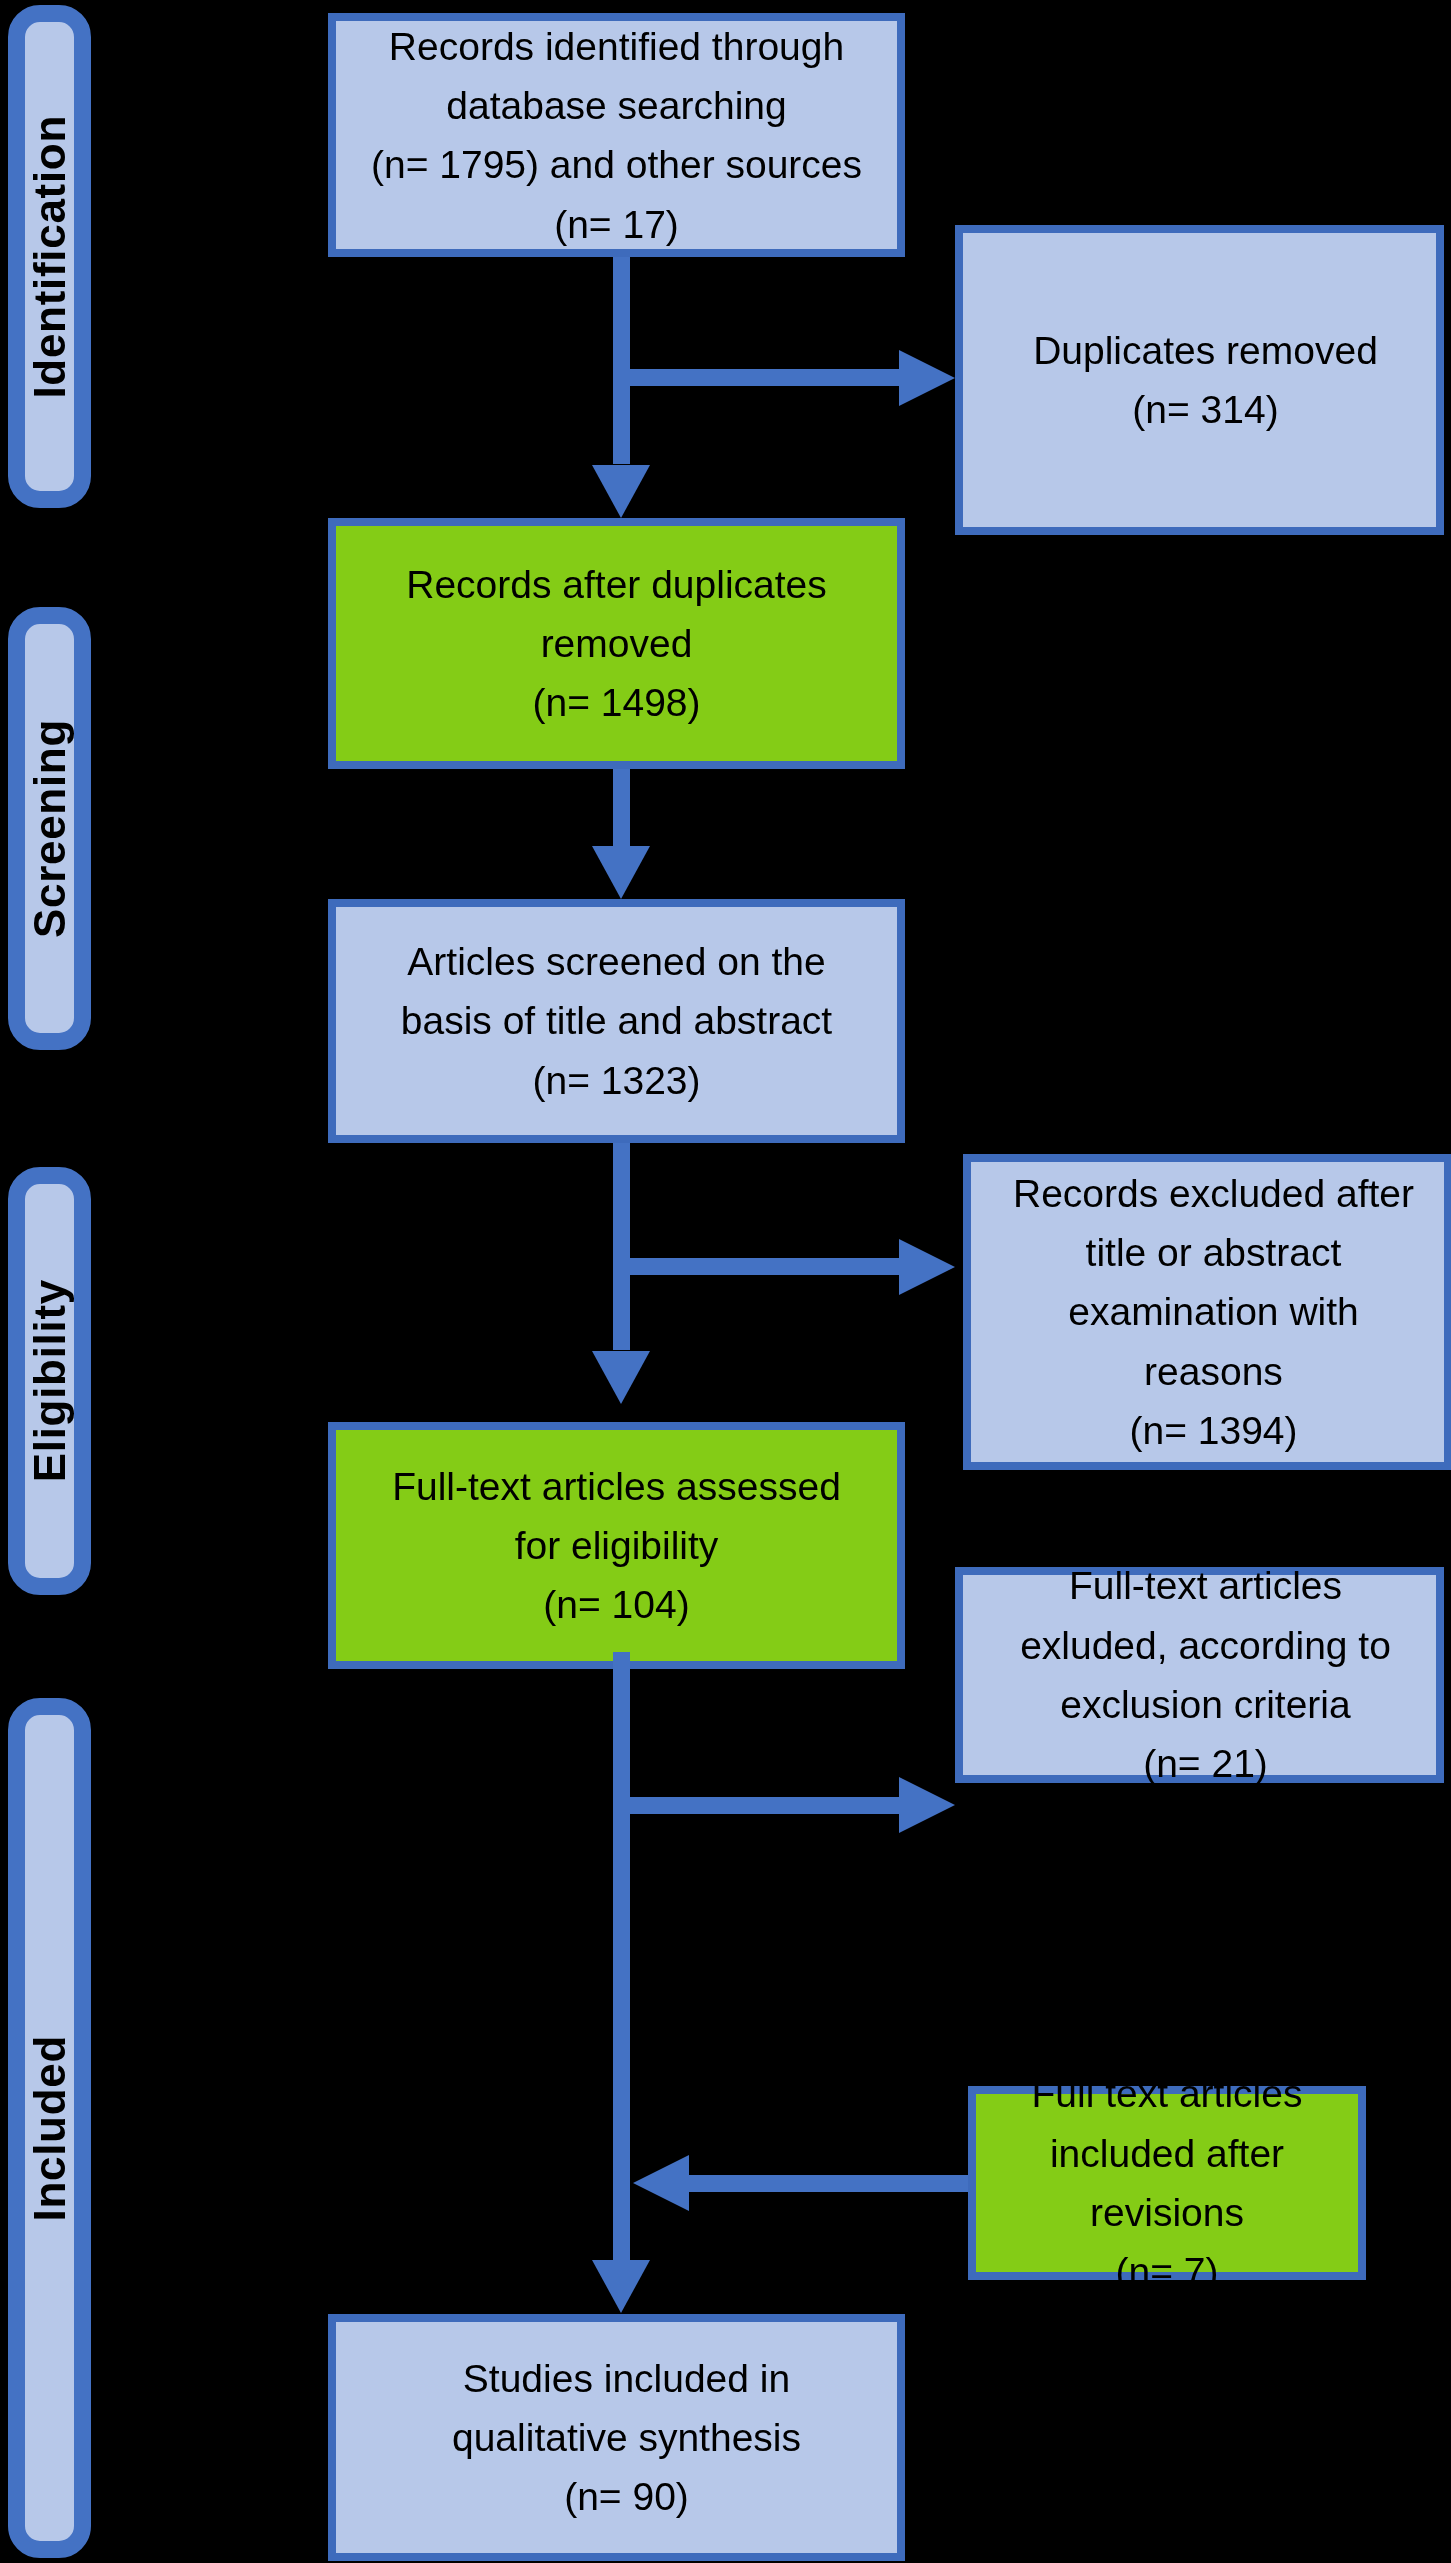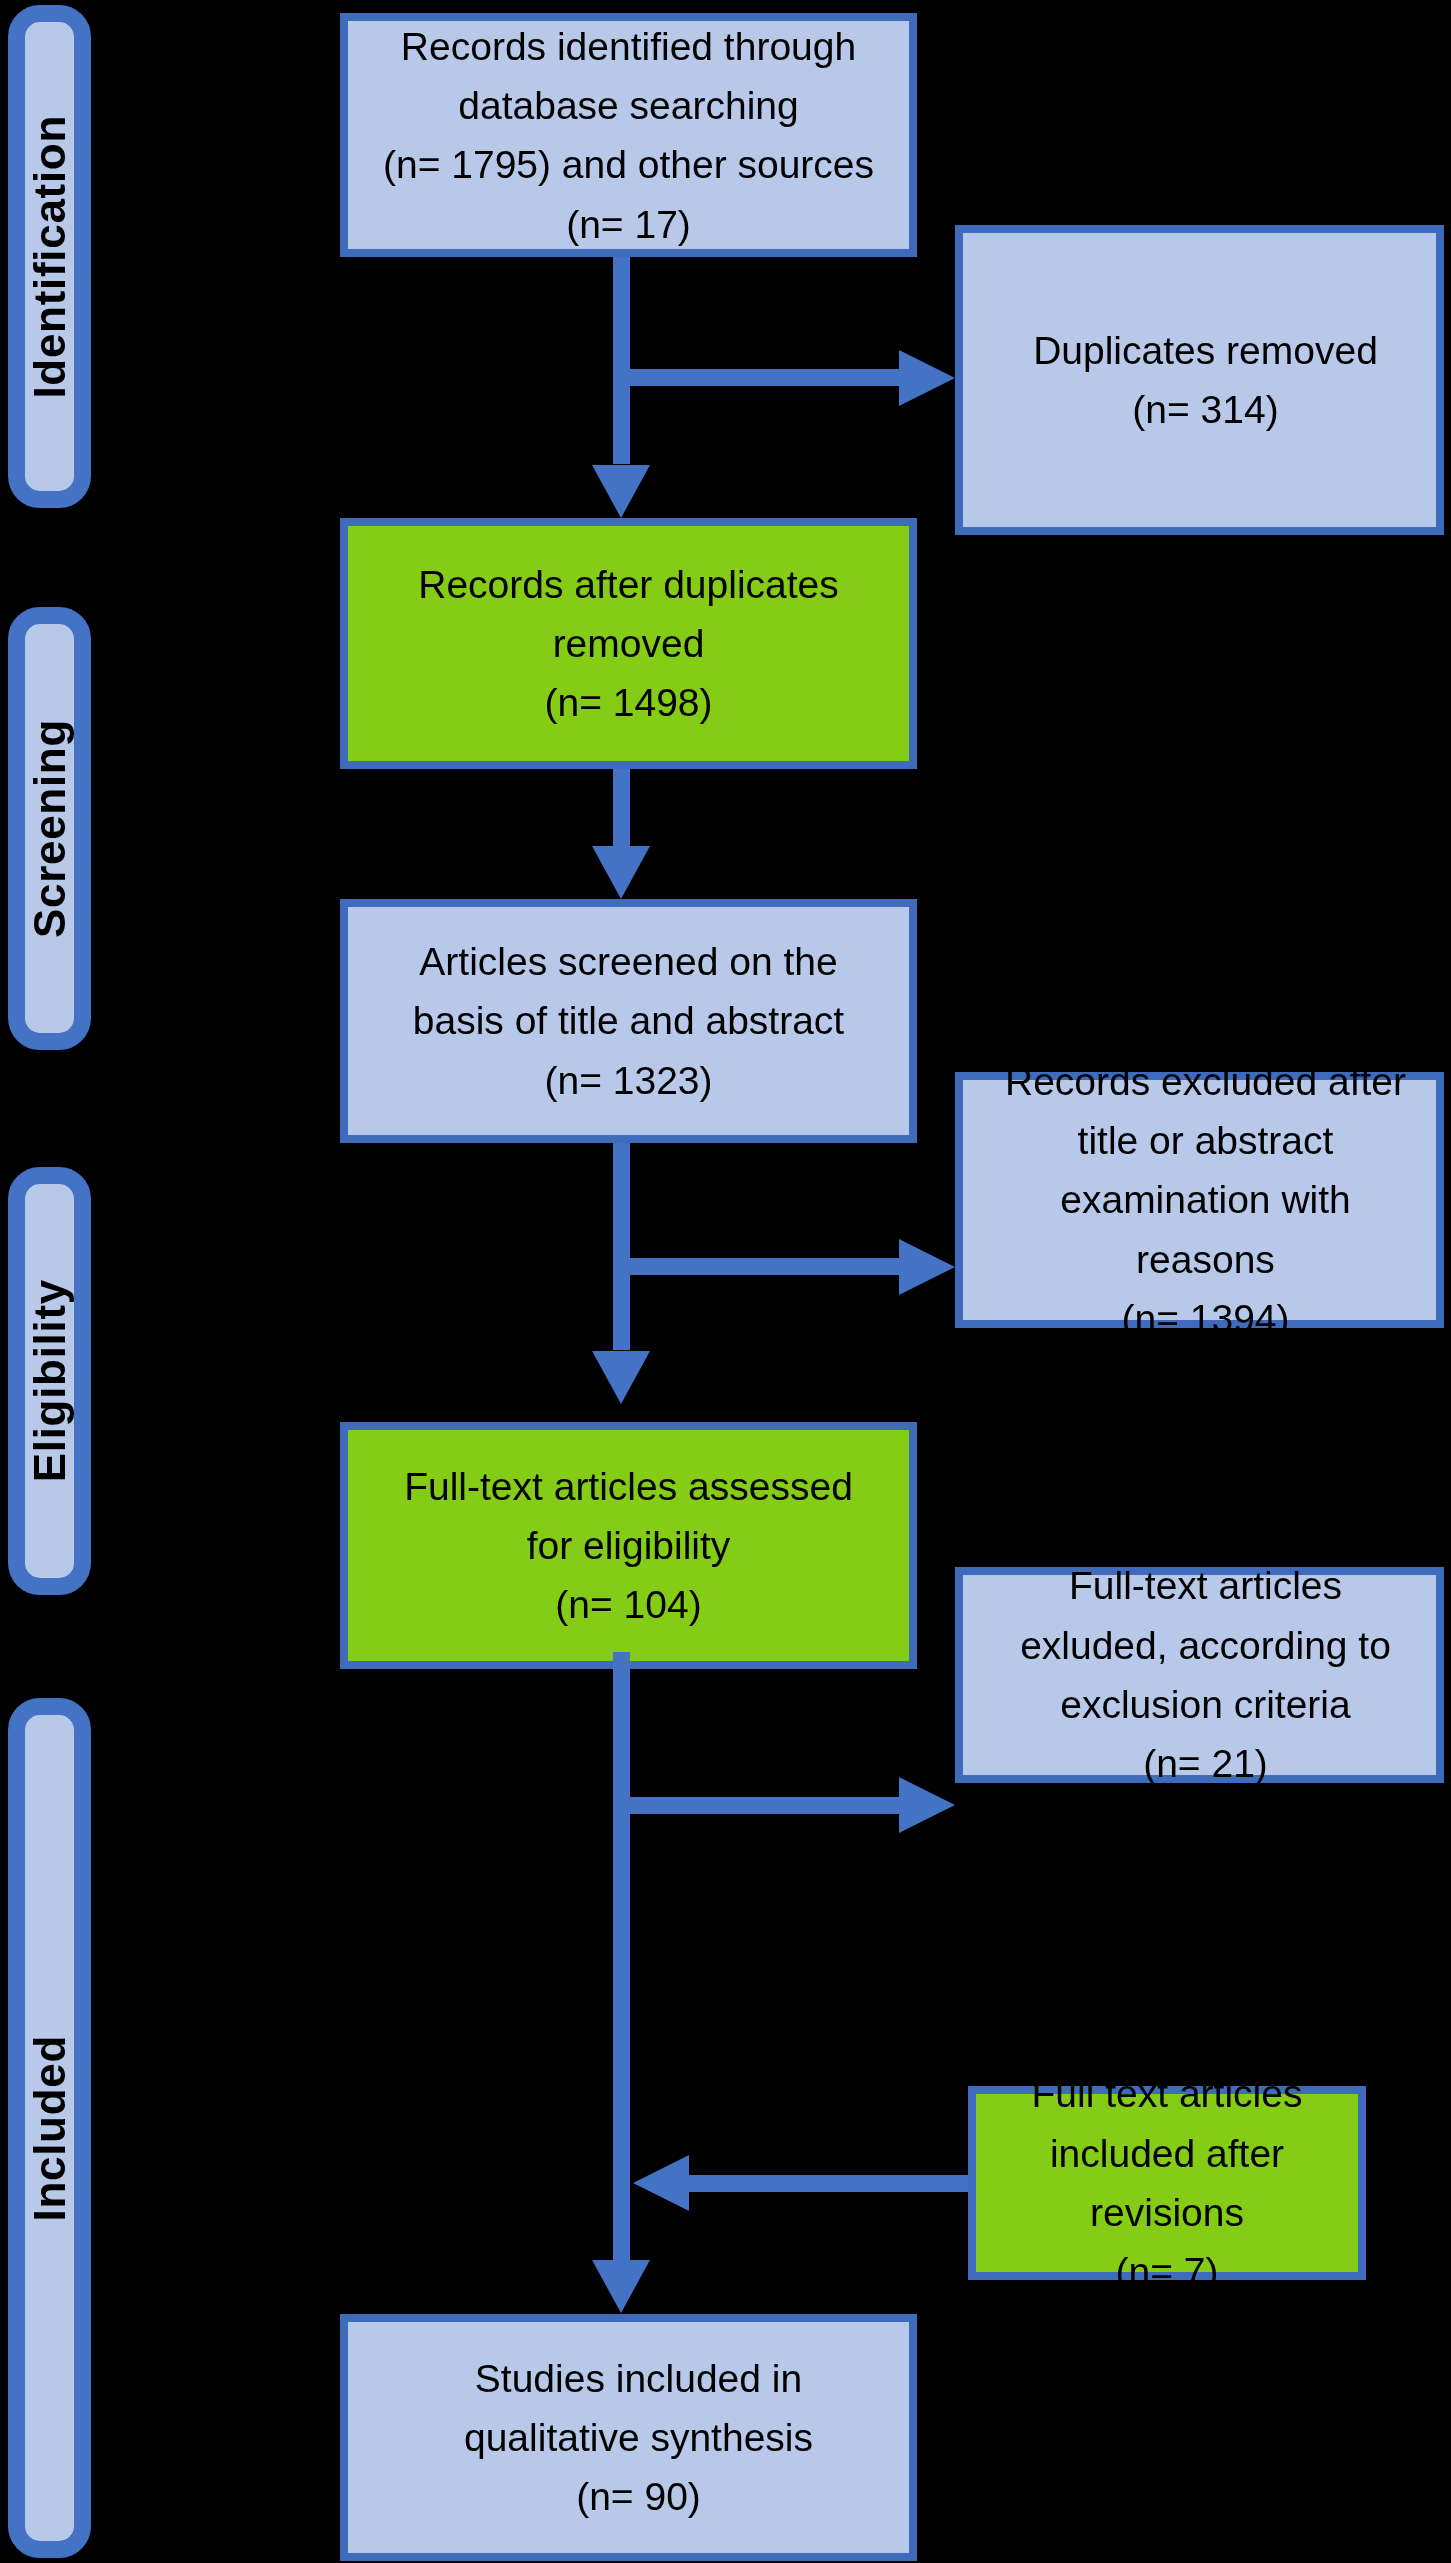--- a/index.html
+++ b/index.html
@@ -48,21 +48,21 @@
     align-items: center;
     justify-content: center;
     text-align: center;
     color: #000000;
     font-size: 39px;
     line-height: 1.52;
     white-space: pre-line;
   }
   .fill-light { background: #B7C8E9; }
   .fill-white { background: #84cc16; }
-  .main-col { left: 340px; width: 577px; }
+  .main-col { left: 328px; width: 577px; }
   .side-col { left: 955px; width: 489px; padding-left: 12px; }
   
   .shaft-v {
     position: absolute;
     width: 17.4px;
     left: 613px;
     background: #4472C4;
   }
   .shaft-h {
     position: absolute;
@@ -124,21 +124,21 @@
 (n= 1323)</div>
   <div class="flow-box main-col fill-white" style="top:1404px; height:247px;margin-top:18px;">Full-text articles assessed
 for eligibility
 (n= 104)</div>
   <div class="flow-box main-col fill-light" style="top:2314px; height:247px;padding-left:20px;">Studies included in
 qualitative synthesis
 (n= 90)</div>
 
   <div class="flow-box side-col fill-light" style="top:225px; height:310px;">Duplicates removed
 (n= 314)</div>
-  <div class="flow-box side-col fill-light" style="top:1072px; height:256px;">Records excluded after
+  <div class="flow-box side-col fill-light" style="top:1154px; height:316px;margin-left:8px;">Records excluded after
 title or abstract
 examination with
 reasons
 (n= 1394)</div>
   <div class="flow-box side-col fill-light" style="top:1567px; height:216px;text-align:center;">Full-text articles
 exluded, according to
 exclusion criteria
 (n= 21)</div>
   <div class="flow-box fill-white" style="left:968px; width:398px; top:2086px; height:194px;">Full text articles
 included after revisions

